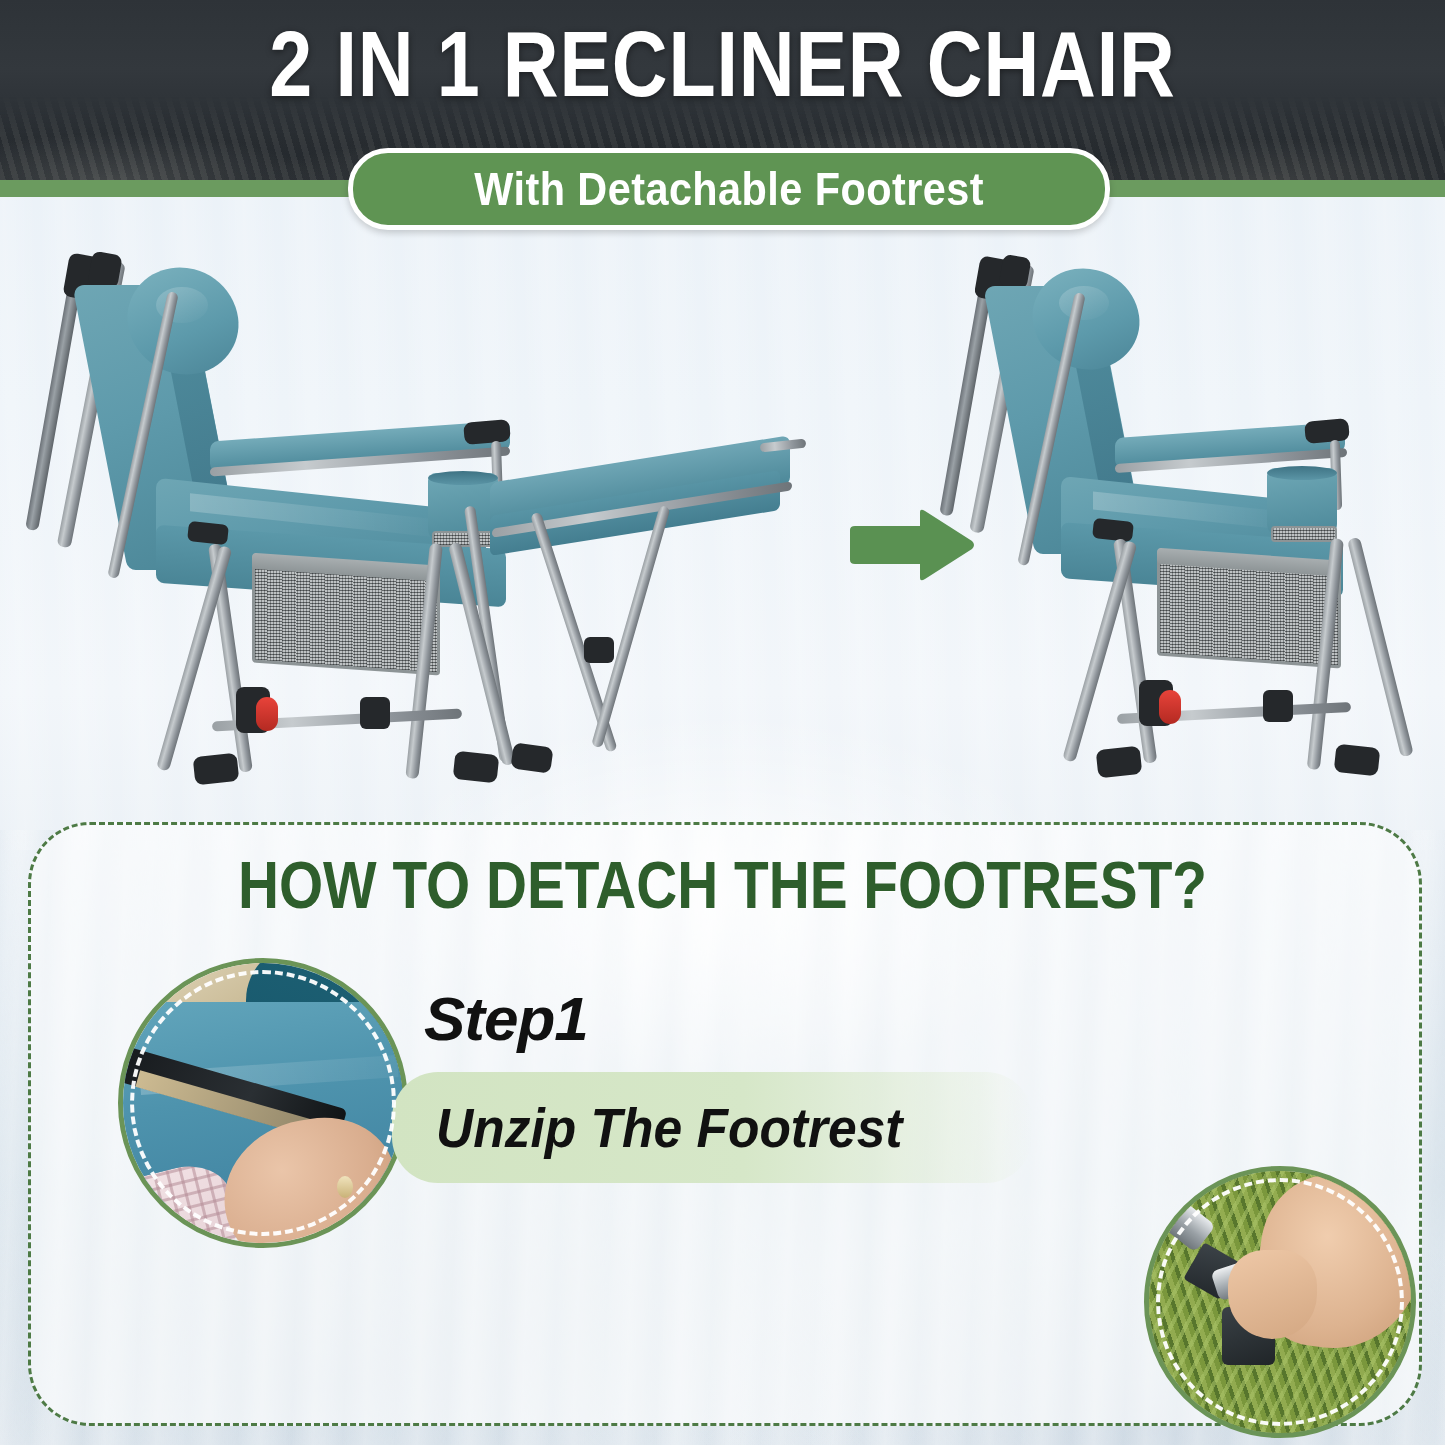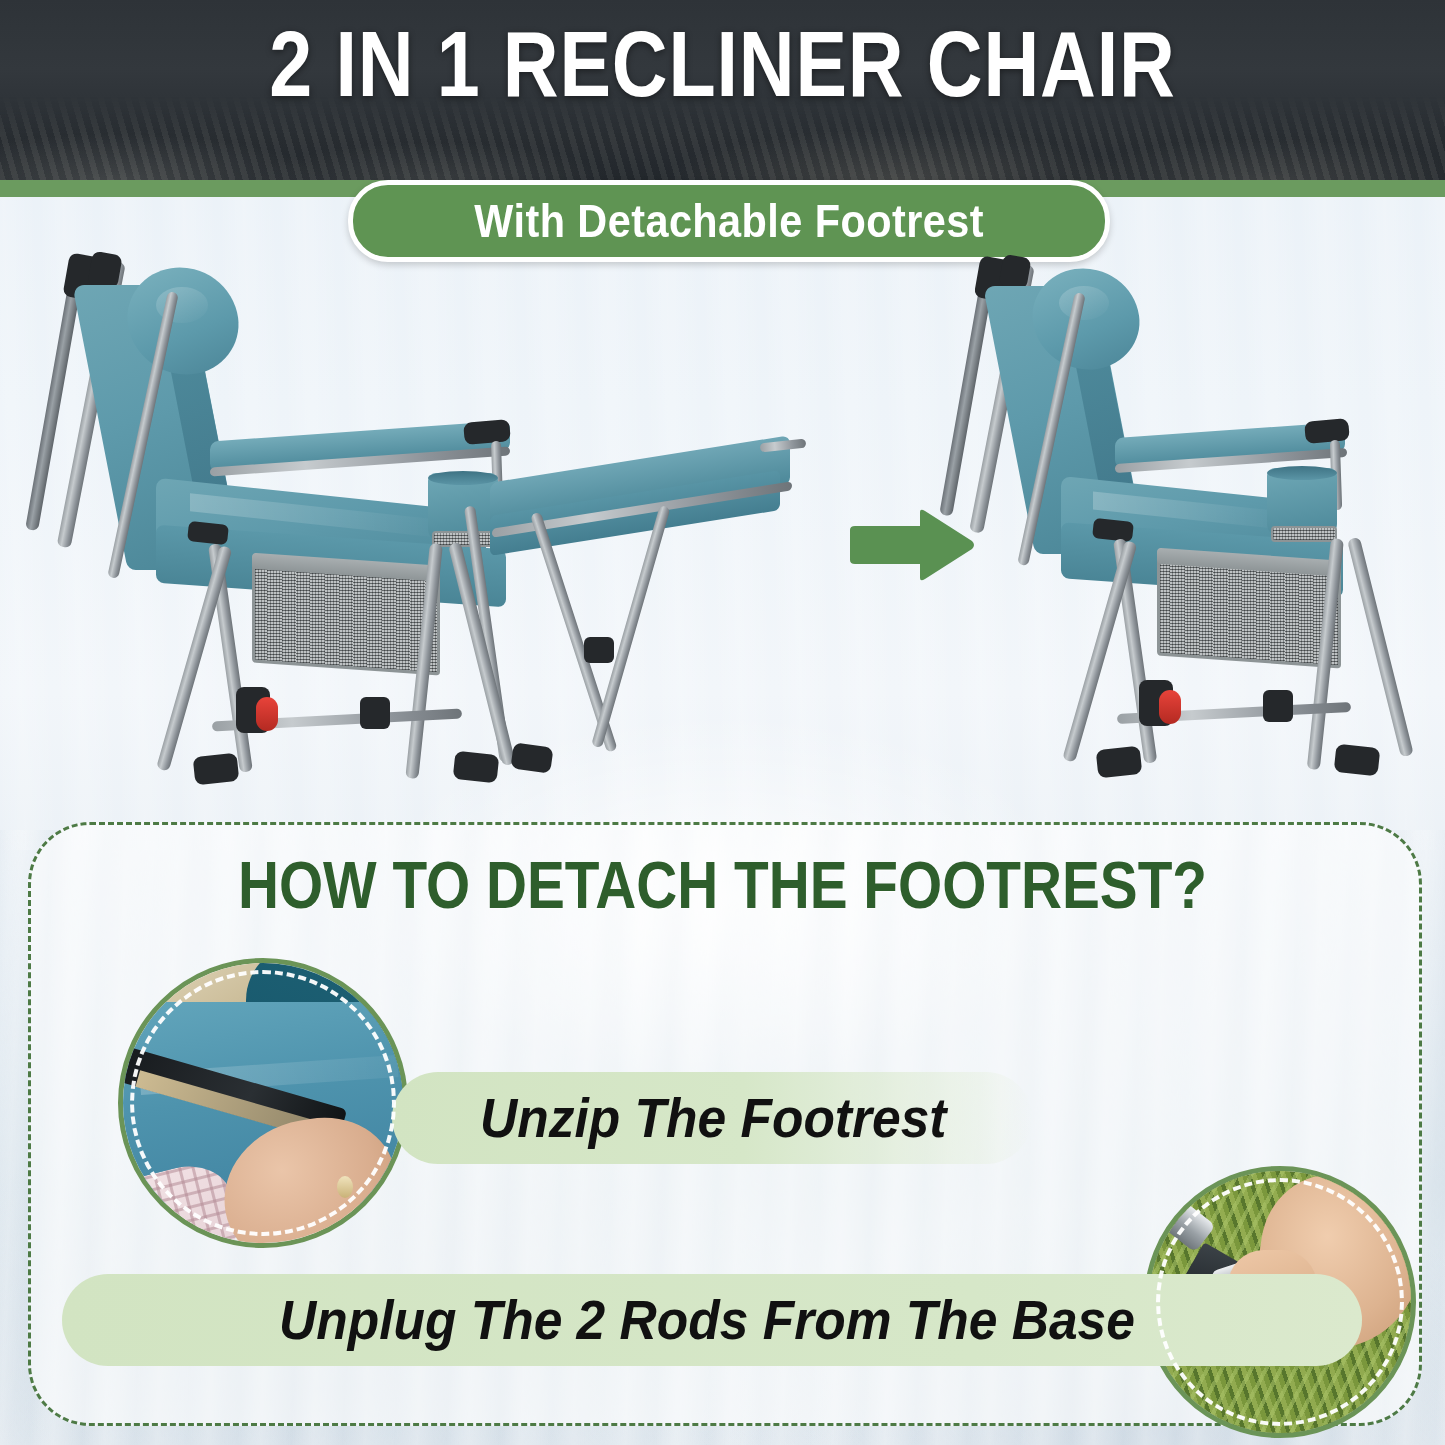--- a/index.html
+++ b/index.html
@@ -48,21 +48,21 @@
   .hdr-title{position:absolute;left:0;right:0;top:18px;text-align:center;
     color:#fff;font-size:92px;line-height:1;font-weight:bold;
     letter-spacing:1px;transform:scaleX(.84);transform-origin:50% 50%;
     text-shadow:0 2px 8px rgba(0,0,0,.45);white-space:nowrap;}
 
   .greenbar{position:absolute;left:0;top:180px;width:1445px;height:17px;background:#6b9b5f;}
 
   .badge{position:absolute;left:348px;top:148px;width:752px;height:72px;
     background:#5f9453;border:5px solid #fff;border-radius:40px;
     box-shadow:0 3px 7px rgba(0,0,0,.18);
-    display:flex;align-items:center;justify-content:center;margin-top:32px;}
+    display:flex;align-items:center;justify-content:center;}
   .badge span{color:#fff;font-size:46px;font-weight:bold;line-height:1;
     transform:scaleX(.9);white-space:nowrap;letter-spacing:.5px;}
 
   
   .chair{position:absolute;}
 
   
   .tube{position:absolute;background:linear-gradient(90deg,#9aa0a4 0%,#c6cbce 32%,#8e949a 72%,#6e7479 100%);border-radius:6px;}
   .tube.dark{background:linear-gradient(90deg,#6c7278,#9aa1a6 40%,#5e6469);}
   .fab{position:absolute;background:linear-gradient(160deg,#6ea6b4 0%,#5e9aab 45%,#4b8697 100%);}
@@ -148,21 +148,21 @@
     background:radial-gradient(circle at 35% 30%,#d9dee1,#8c9398);}
   .p2-hand{position:absolute;right:-4%;top:2%;width:62%;height:66%;
     background:radial-gradient(ellipse at 40% 36%, #f0cdae 0%, #ddb390 58%, #c89a74 100%);
     border-radius:46% 50% 58% 40%;transform:rotate(8deg);}
   .p2-fing{position:absolute;left:30%;top:30%;width:34%;height:34%;
     background:linear-gradient(160deg,#eec8a7,#d3a782);border-radius:40% 40% 50% 50%;}
 
   
   .step-num{position:absolute;font-size:62px;font-weight:bold;font-style:italic;
     color:#111;line-height:1;letter-spacing:-1px;white-space:nowrap;}
-  .step-pill{position:absolute;height:92px;display:flex;align-items:center;justify-content:center;}
+  .step-pill{position:absolute;height:111px;display:flex;align-items:center;}
   .step-pill .txt{font-size:56px;font-weight:bold;font-style:italic;color:#111;
     line-height:1;transform:scaleX(.92);transform-origin:left center;white-space:nowrap;}
 
   #pill1{left:392px;top:1072px;width:640px;border-radius:46px 46px 46px 46px;
     background:linear-gradient(90deg,#d2e4c2 0%,#d6e7c8 55%,rgba(226,238,214,.35) 92%,rgba(226,238,214,0) 100%);}
   #pill1 .txt{margin-left:44px;}
   #pill2{left:62px;top:1274px;width:1300px;border-radius:46px;
     background:linear-gradient(90deg,#d2e4c2 0%,#d6e7c8 70%,#dbe9cd 100%);}
   #pill2 .txt{margin-left:64px;}
 </style>
@@ -322,20 +322,21 @@
       <div class="p1-fold"></div>
       <div class="p1-zip"></div>
       <div class="p1-zip2"></div>
       <div class="p1-sleeve"></div>
       <div class="p1-hand"></div>
       <div class="p1-ring"></div>
     </div>
     <div class="dash"></div>
   </div>
 
+  <div class="step-num" style="left:424px;top:988px;">Step1</div>
 
   <div class="step-pill" id="pill1">
     <span class="txt">Unzip The Footrest</span>
   </div>
 
   <div class="photo" style="left:1144px;top:1166px;width:262px;height:262px;">
     <div class="inner">
       <div class="p2-grass"></div>
       <div class="p2-grass-l"></div>
       <div class="p2-rod1"></div>
@@ -343,17 +344,14 @@
       <div class="p2-base"></div>
       <div class="p2-ball"></div>
       <div class="p2-rod2"></div>
       <div class="p2-hand"></div>
       <div class="p2-fing"></div>
     </div>
     <div class="dash"></div>
   </div>
 
 
-  <div class="step-pill" id="pill2">
-    <span class="txt">Unplug The 2 Rods From The Base</span>
-  </div>
 
 </div>
 
 </body></html>

